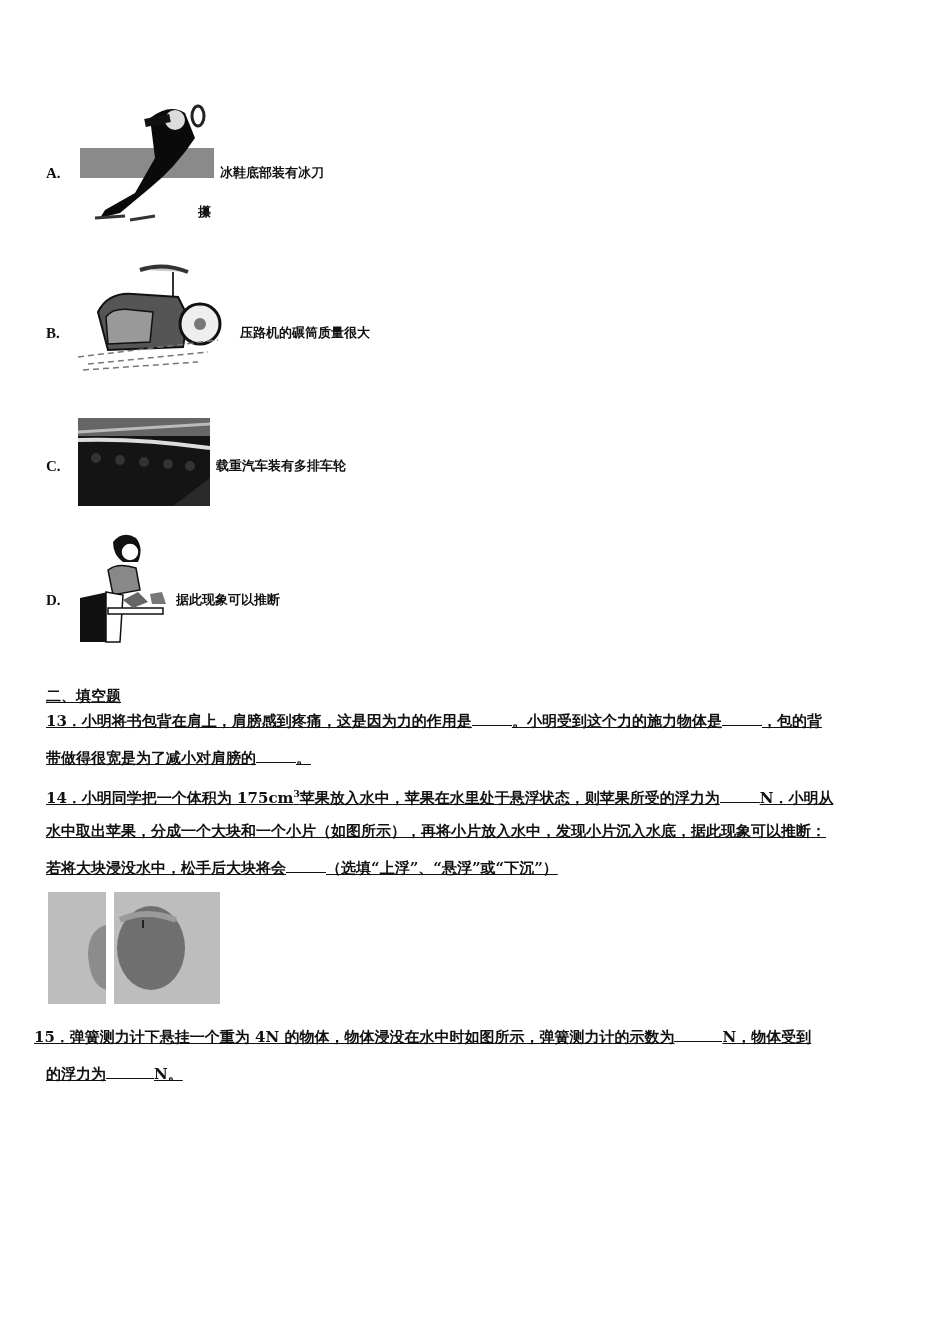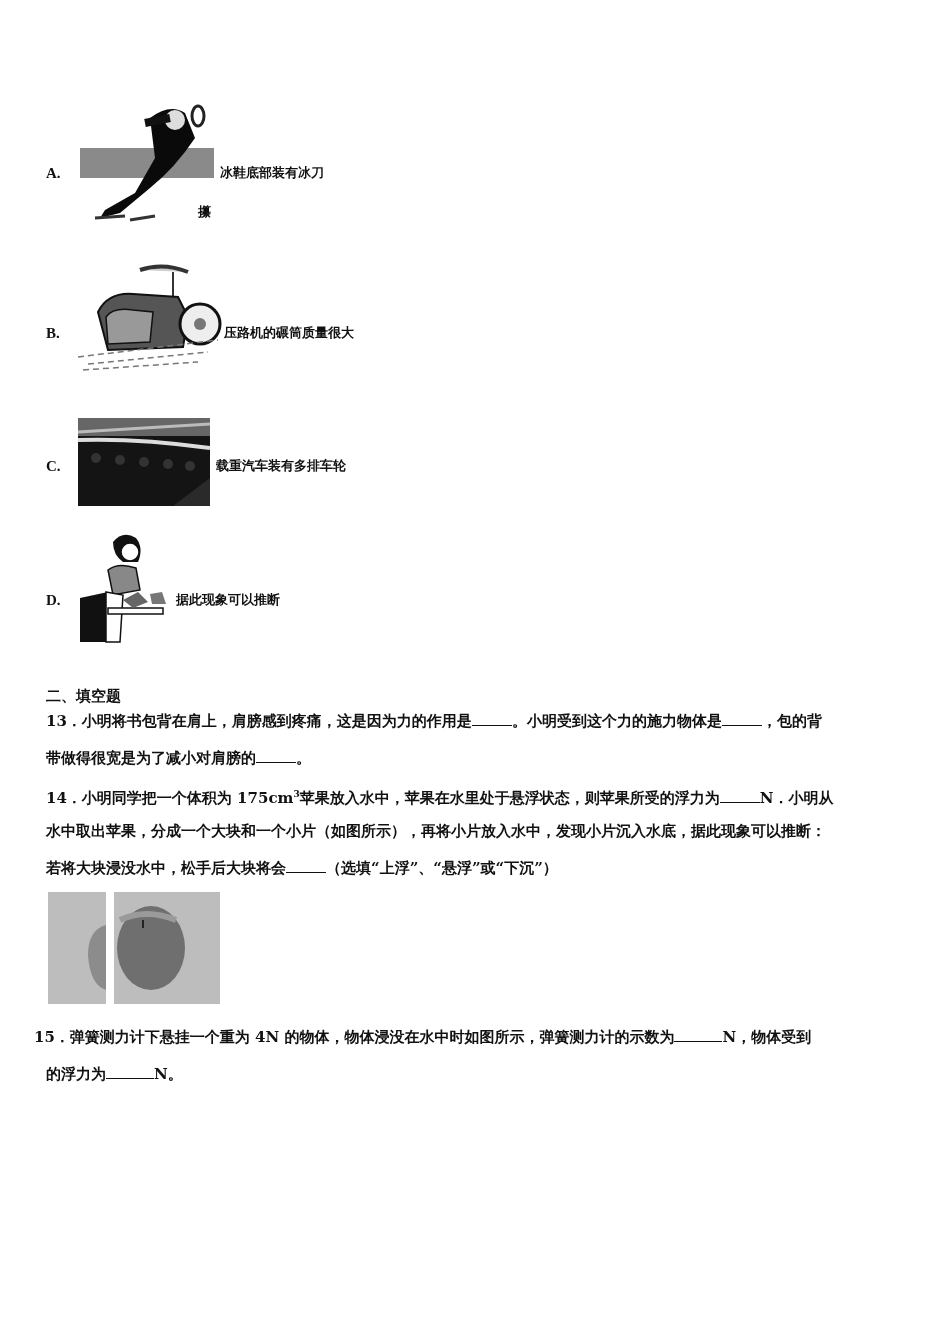--- a/index.html
+++ b/index.html
@@ -1,21 +1,21 @@
 <!DOCTYPE html>
 <html><head>
 <meta charset="utf-8">
 <style>
   html, body { margin: 0; padding: 0; background: #ffffff; }
   body { width: 950px; height: 1344px; position: relative; overflow: hidden;
          font-family: "DejaVu Serif", "Liberation Serif", serif; color: #111; }
   .abs { position: absolute; }
   .opt-label { font-family: "Liberation Serif", serif; font-weight: bold; font-size: 15px; }
   .opt-text { font-size: 13px; font-weight: bold; white-space: nowrap; }
-  .q-line { font-size: 15px; font-weight: bold; white-space: nowrap; line-height: 20px; }
+  .q-line { font-size: 15px; font-weight: bold; white-space: nowrap; line-height: 20px; text-decoration: underline; }
   .blank { display: inline-block; border-bottom: 1px solid #111; height: 14px; vertical-align: baseline; }
   .img { background: #fff; overflow: hidden; }
   sup { font-size: 9px; }
 </style>
 </head>
 <body>
 
 <div class="abs opt-label" style="left:46px;top:165px;">A.</div>
 <div class="abs img" style="left:80px;top:98px;width:134px;height:130px;">
   <svg width="134" height="130" viewBox="0 0 134 130">
@@ -37,21 +37,21 @@
   <svg width="145" height="118" viewBox="0 0 145 118">
     <path d="M62 8 Q85 0 110 10" stroke="#333" stroke-width="4" fill="#ccc"></path>
     <line x1="95" y1="10" x2="95" y2="35" stroke="#333" stroke-width="2"></line>
     <path d="M20 50 Q30 30 55 32 L100 35 L110 55 L105 85 L30 88 Z" fill="#555" stroke="#111" stroke-width="2"></path>
     <path d="M28 55 Q35 45 55 48 L75 50 L72 80 L30 82 Z" fill="#999" stroke="#111" stroke-width="1.5"></path>
     <circle cx="122" cy="62" r="20" fill="#eee" stroke="#111" stroke-width="3"></circle>
     <circle cx="122" cy="62" r="6" fill="#777"></circle>
     <path d="M0 95 L140 78 M10 102 L130 90 M5 108 L120 100" stroke="#777" stroke-width="1.5" stroke-dasharray="6 4"></path>
   </svg>
 </div>
-<div class="abs opt-text" style="left:224px;top:324px;">压路机的碾筒质量很大</div>
+<div class="abs opt-text" style="left:240px;top:324px;">压路机的碾筒质量很大</div>
 
 <div class="abs opt-label" style="left:46px;top:458px;">C.</div>
 <div class="abs img" style="left:78px;top:418px;width:132px;height:88px;background:#141414;">
   <svg width="132" height="88" viewBox="0 0 132 88">
     <rect x="0" y="0" width="132" height="18" fill="#666"></rect>
     <path d="M0 14 L132 6" stroke="#bbb" stroke-width="3"></path>
     <path d="M0 22 Q60 20 132 30" stroke="#ddd" stroke-width="4" fill="none"></path>
     <g fill="#333">
         <circle cx="18" cy="40" r="5"></circle>
         <circle cx="42" cy="42" r="5"></circle>

